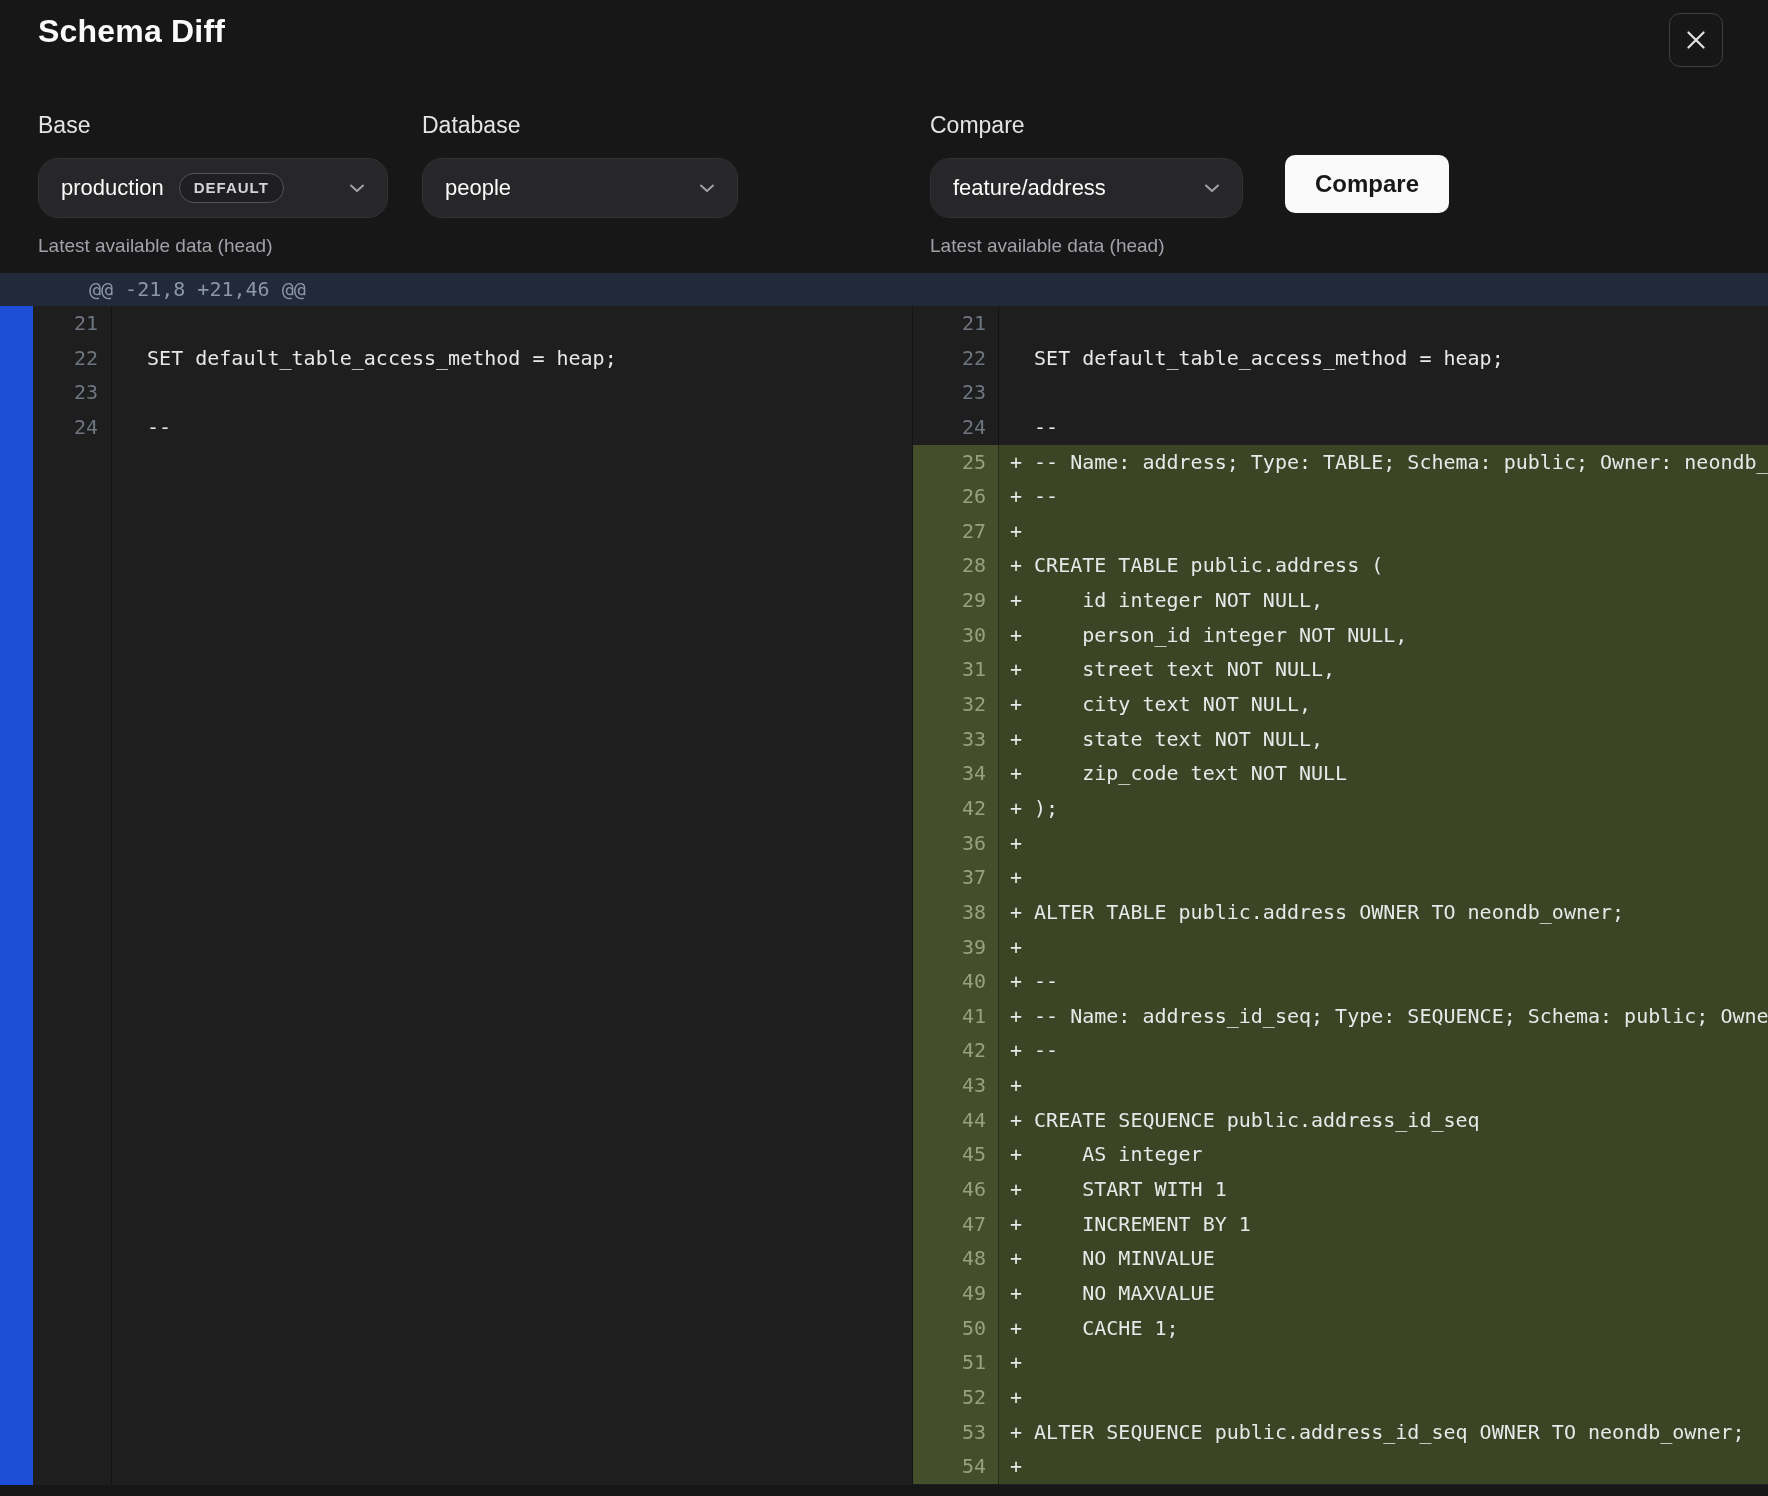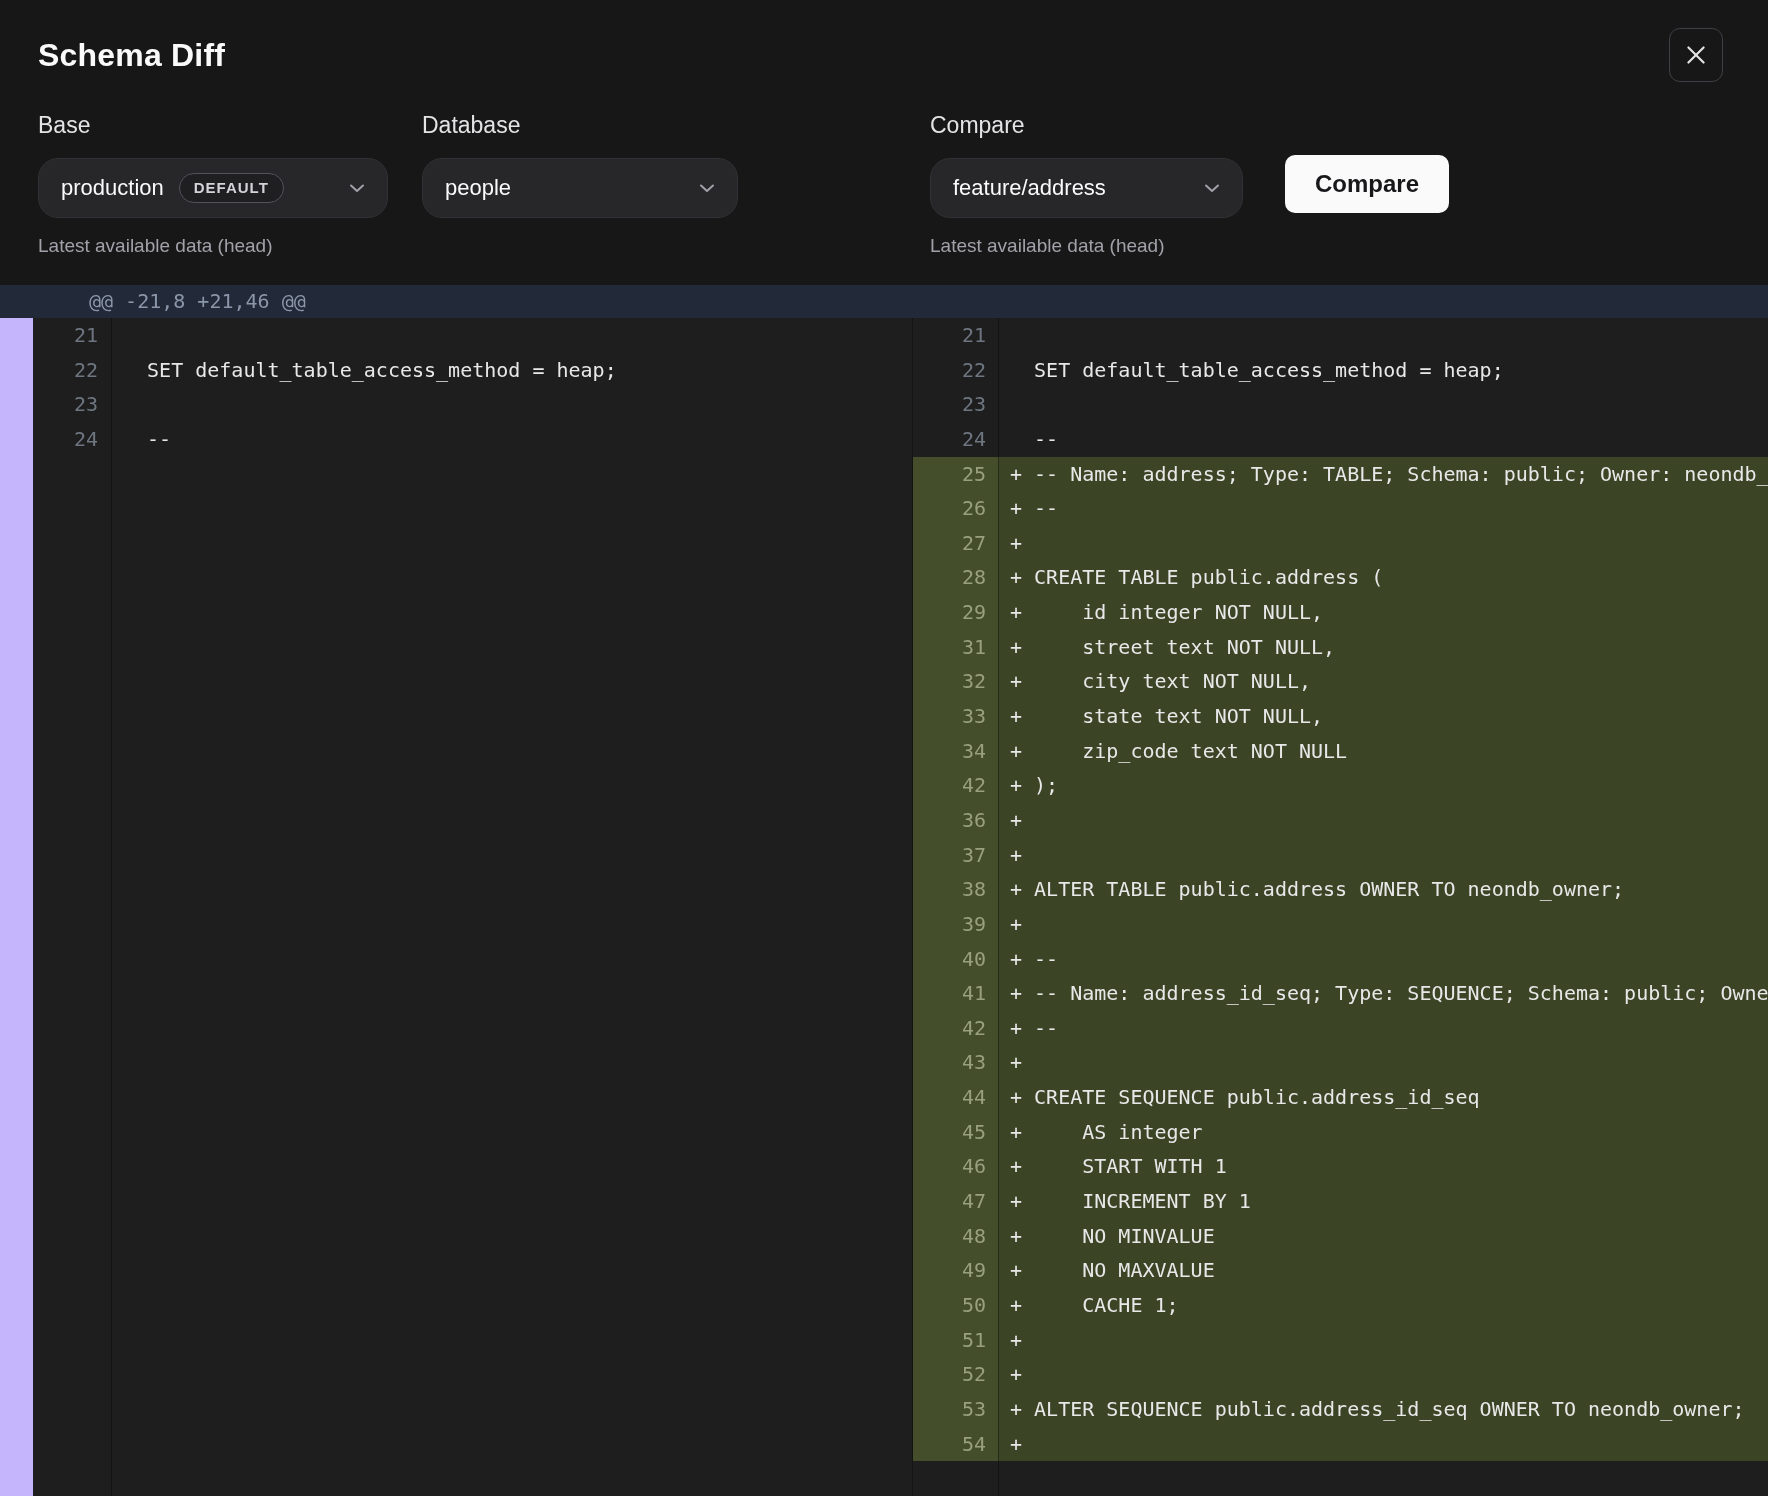--- a/index.html
+++ b/index.html
@@ -8,23 +8,22 @@
     overflow: hidden;
     background: #171717;
     font-family: "Liberation Sans", sans-serif;
     color: #fafafa;
   }
 
   
   .modal-header {
     height: 104px;
     display: flex;
-    align-items: center;
     justify-content: space-between;
-    padding: 6px 45px 0 38px;
+    padding: 13px 45px 0 38px;
   }
   .modal-title {
     font-size: 32px;
     font-weight: 600;
     letter-spacing: 0.2px;
     color: #fafafa;
   }
   .close-btn {
     width: 54px; height: 54px;
     background: transparent;
@@ -95,25 +94,25 @@
     border: none;
     border-radius: 10px;
     font-family: "Liberation Sans", sans-serif;
     font-size: 24px;
     font-weight: 600;
     cursor: pointer;
   }
 
   
   .diff {
-    margin-top: 28px;
+    margin-top: 16px;
     height: 1212px;
     display: flex;
     flex-direction: column;
-    background: #c4b5fd;
+    background: #1d4ed8;
     overflow: hidden;
     font-family: "DejaVu Sans Mono", "Liberation Mono", monospace;
   }
   .hunk-row {
     flex: 0 0 33px;
     height: 33px;
     display: flex;
     background: #222938;
   }
   .hunk-left {
@@ -290,20 +289,24 @@
           </div>
           <div class="row add">
             <span class="gut">28</span>
             <span class="code">+ CREATE TABLE public.address (</span>
           </div>
           <div class="row add">
             <span class="gut">29</span>
             <span class="code">+     id integer NOT NULL,</span>
           </div>
           <div class="row add">
+            <span class="gut">30</span>
+            <span class="code">+     person_id integer NOT NULL,</span>
+          </div>
+          <div class="row add">
             <span class="gut">31</span>
             <span class="code">+     street text NOT NULL,</span>
           </div>
           <div class="row add">
             <span class="gut">32</span>
             <span class="code">+     city text NOT NULL,</span>
           </div>
           <div class="row add">
             <span class="gut">33</span>
             <span class="code">+     state text NOT NULL,</span>

